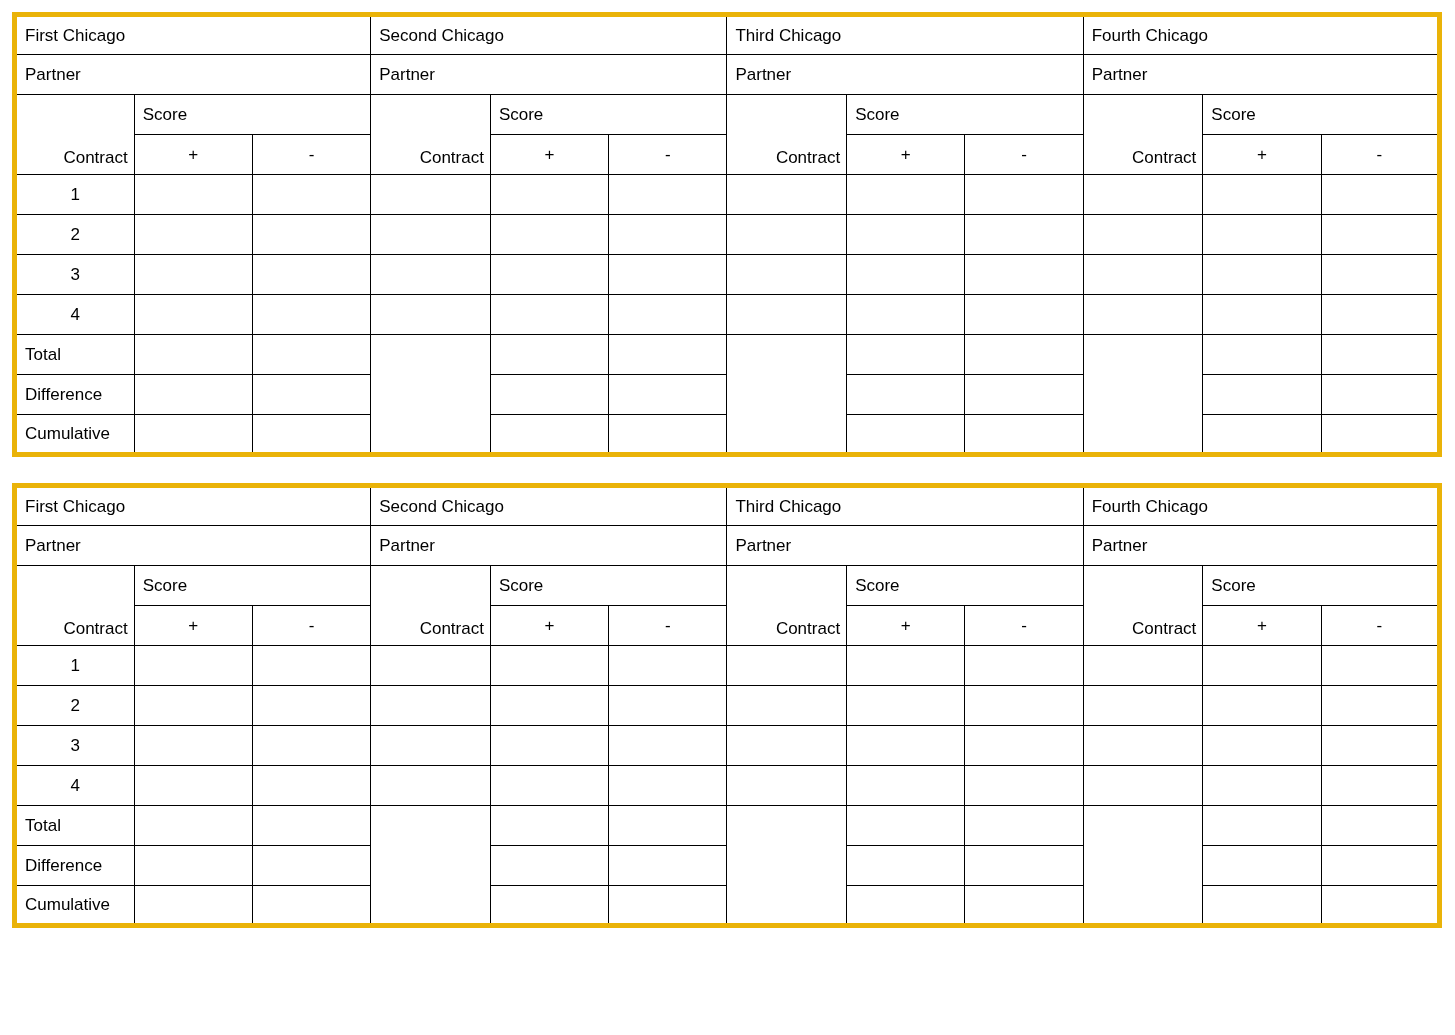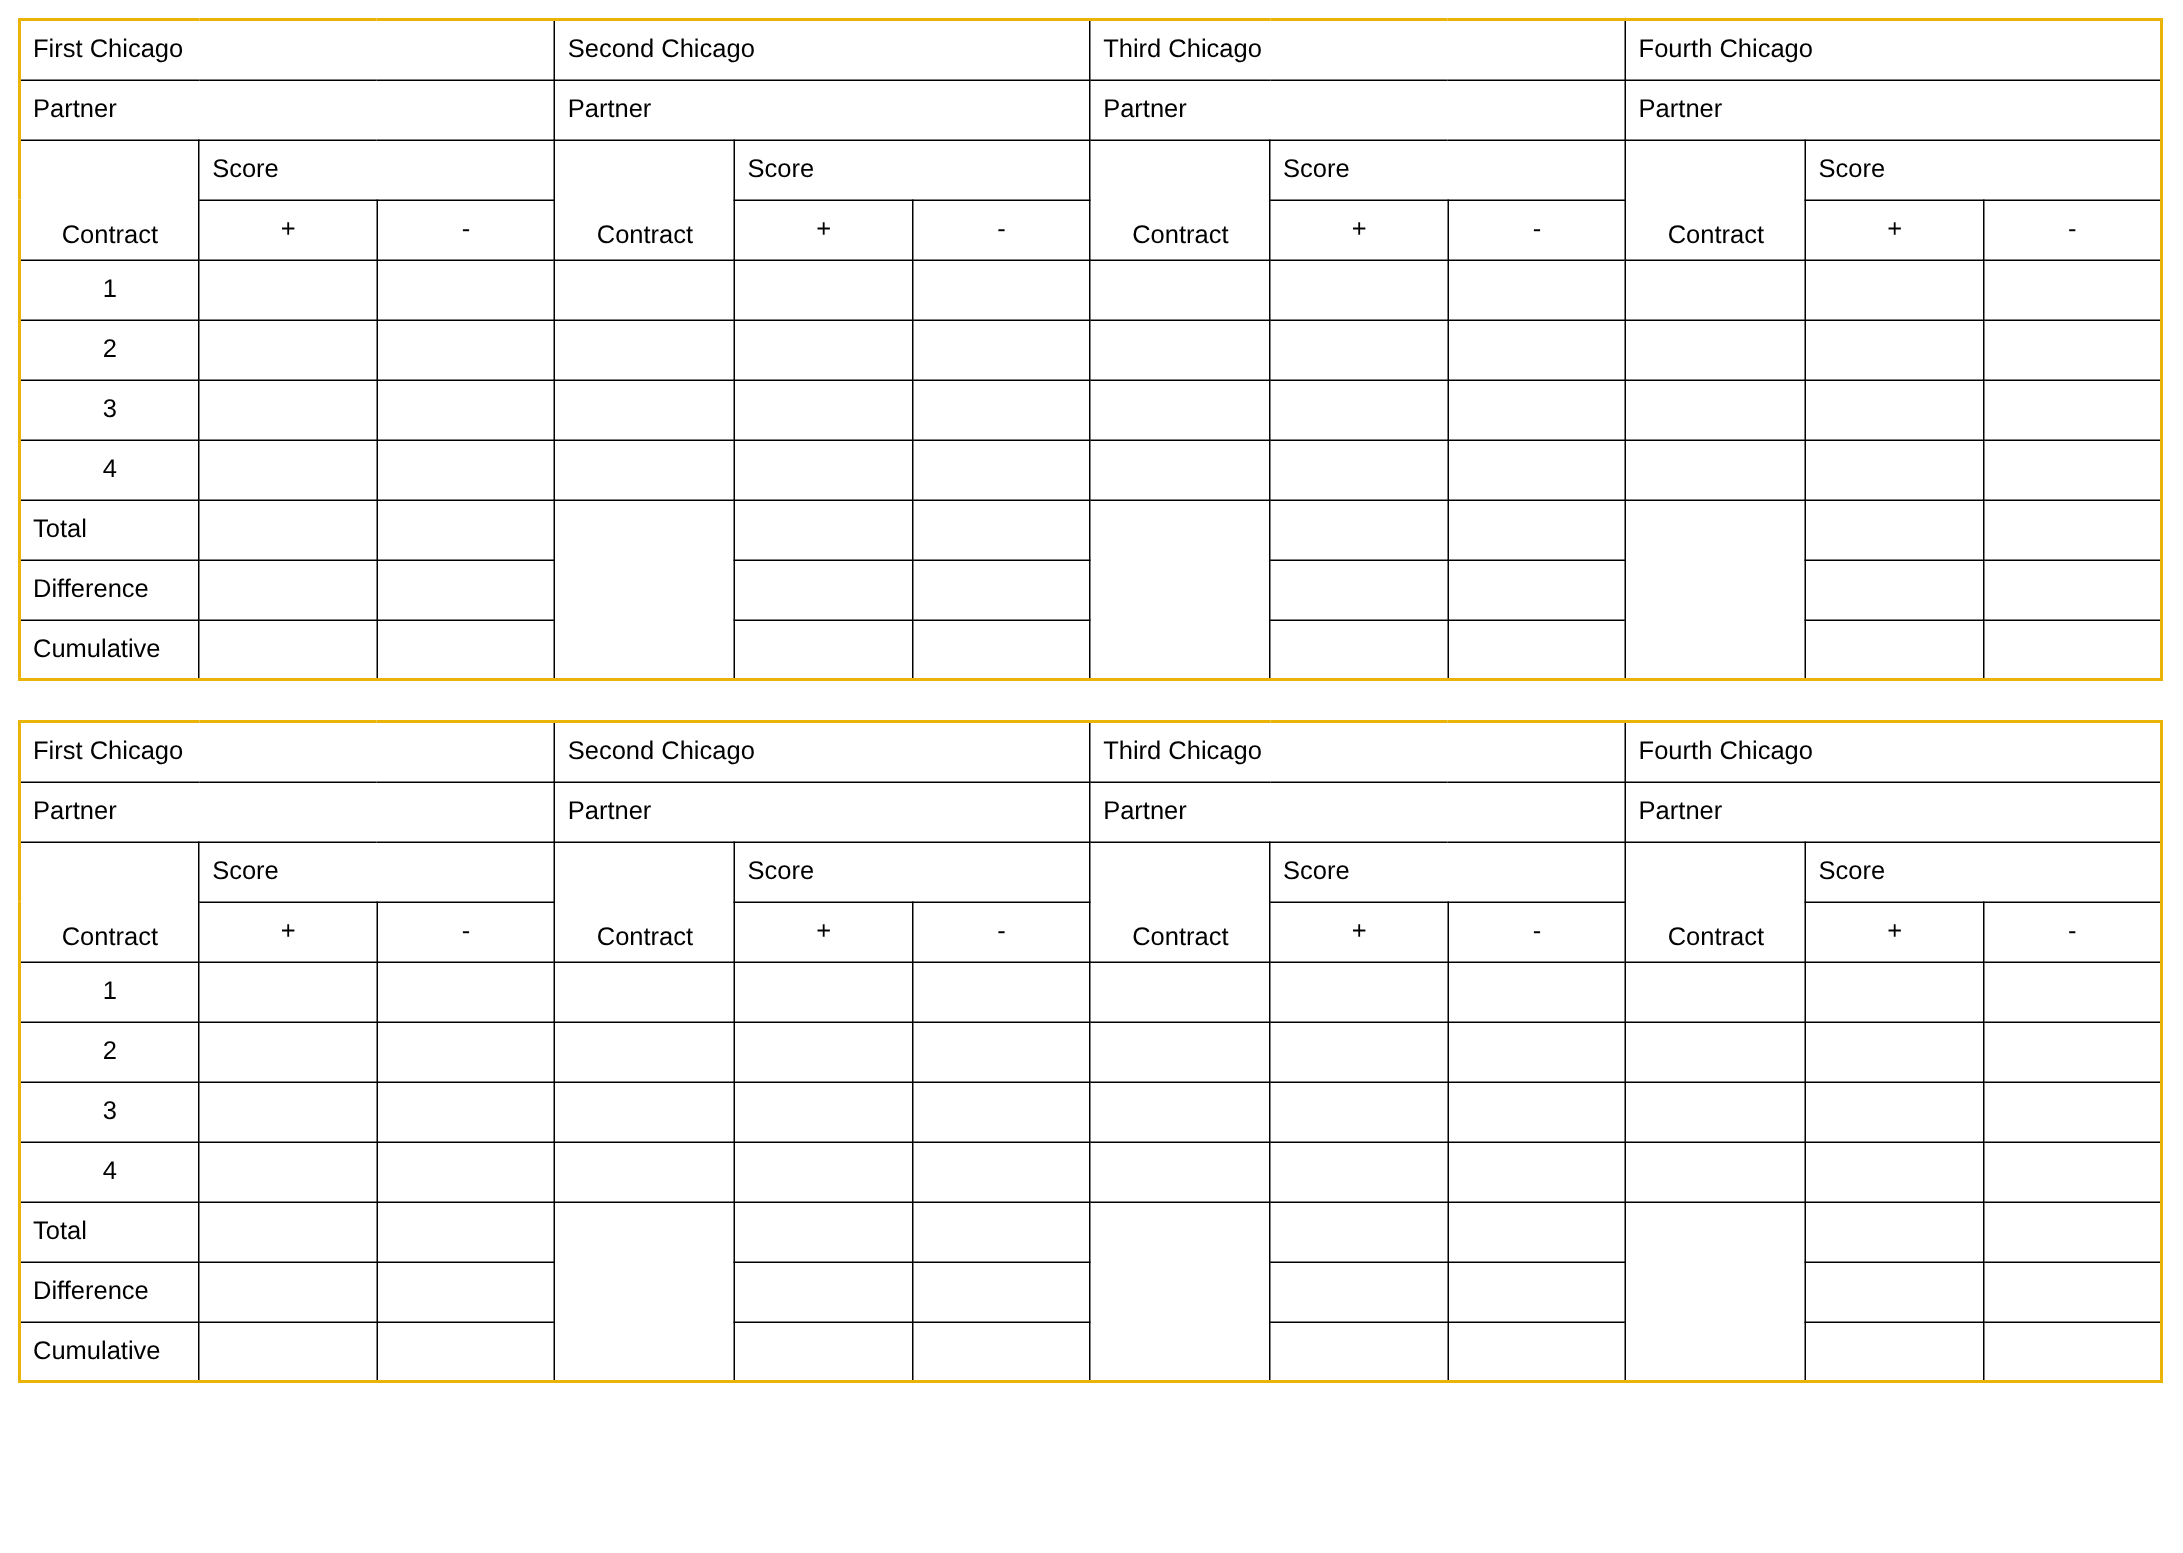--- a/index.html
+++ b/index.html
@@ -8,36 +8,36 @@
     padding: 12px;
     background: #ffffff;
     font-family: "Lucida Grande", "Segoe UI", Arial, sans-serif;
     font-size: 17px;
     color: #000;
   }
   .sheet {
     width: 1430px;
   }
   .card {
-    border: 2px solid #eab308;
+    border: 5px solid #eab308;
     border-collapse: collapse;
     width: 100%;
     table-layout: fixed;
     margin-bottom: 26px;
   }
   .card td {
     border: 1px solid #000;
     height: 40px;
     padding: 0 6px;
     vertical-align: middle;
     font-size: 17px;
   }
   .card td.center { text-align: center; }
   .card td.left   { text-align: left; padding-left: 8px; }
-  .card td.contract-col { text-align: center; }
+  .card td.contract-col { text-align: right; }
   
   .w-contract { width: 8.4%; }
   .w-score    { width: 8.3%; }
 </style>
 </head>
 <body>
 
 <div class="sheet" id="sheet">
     <table class="card">
       <colgroup>

